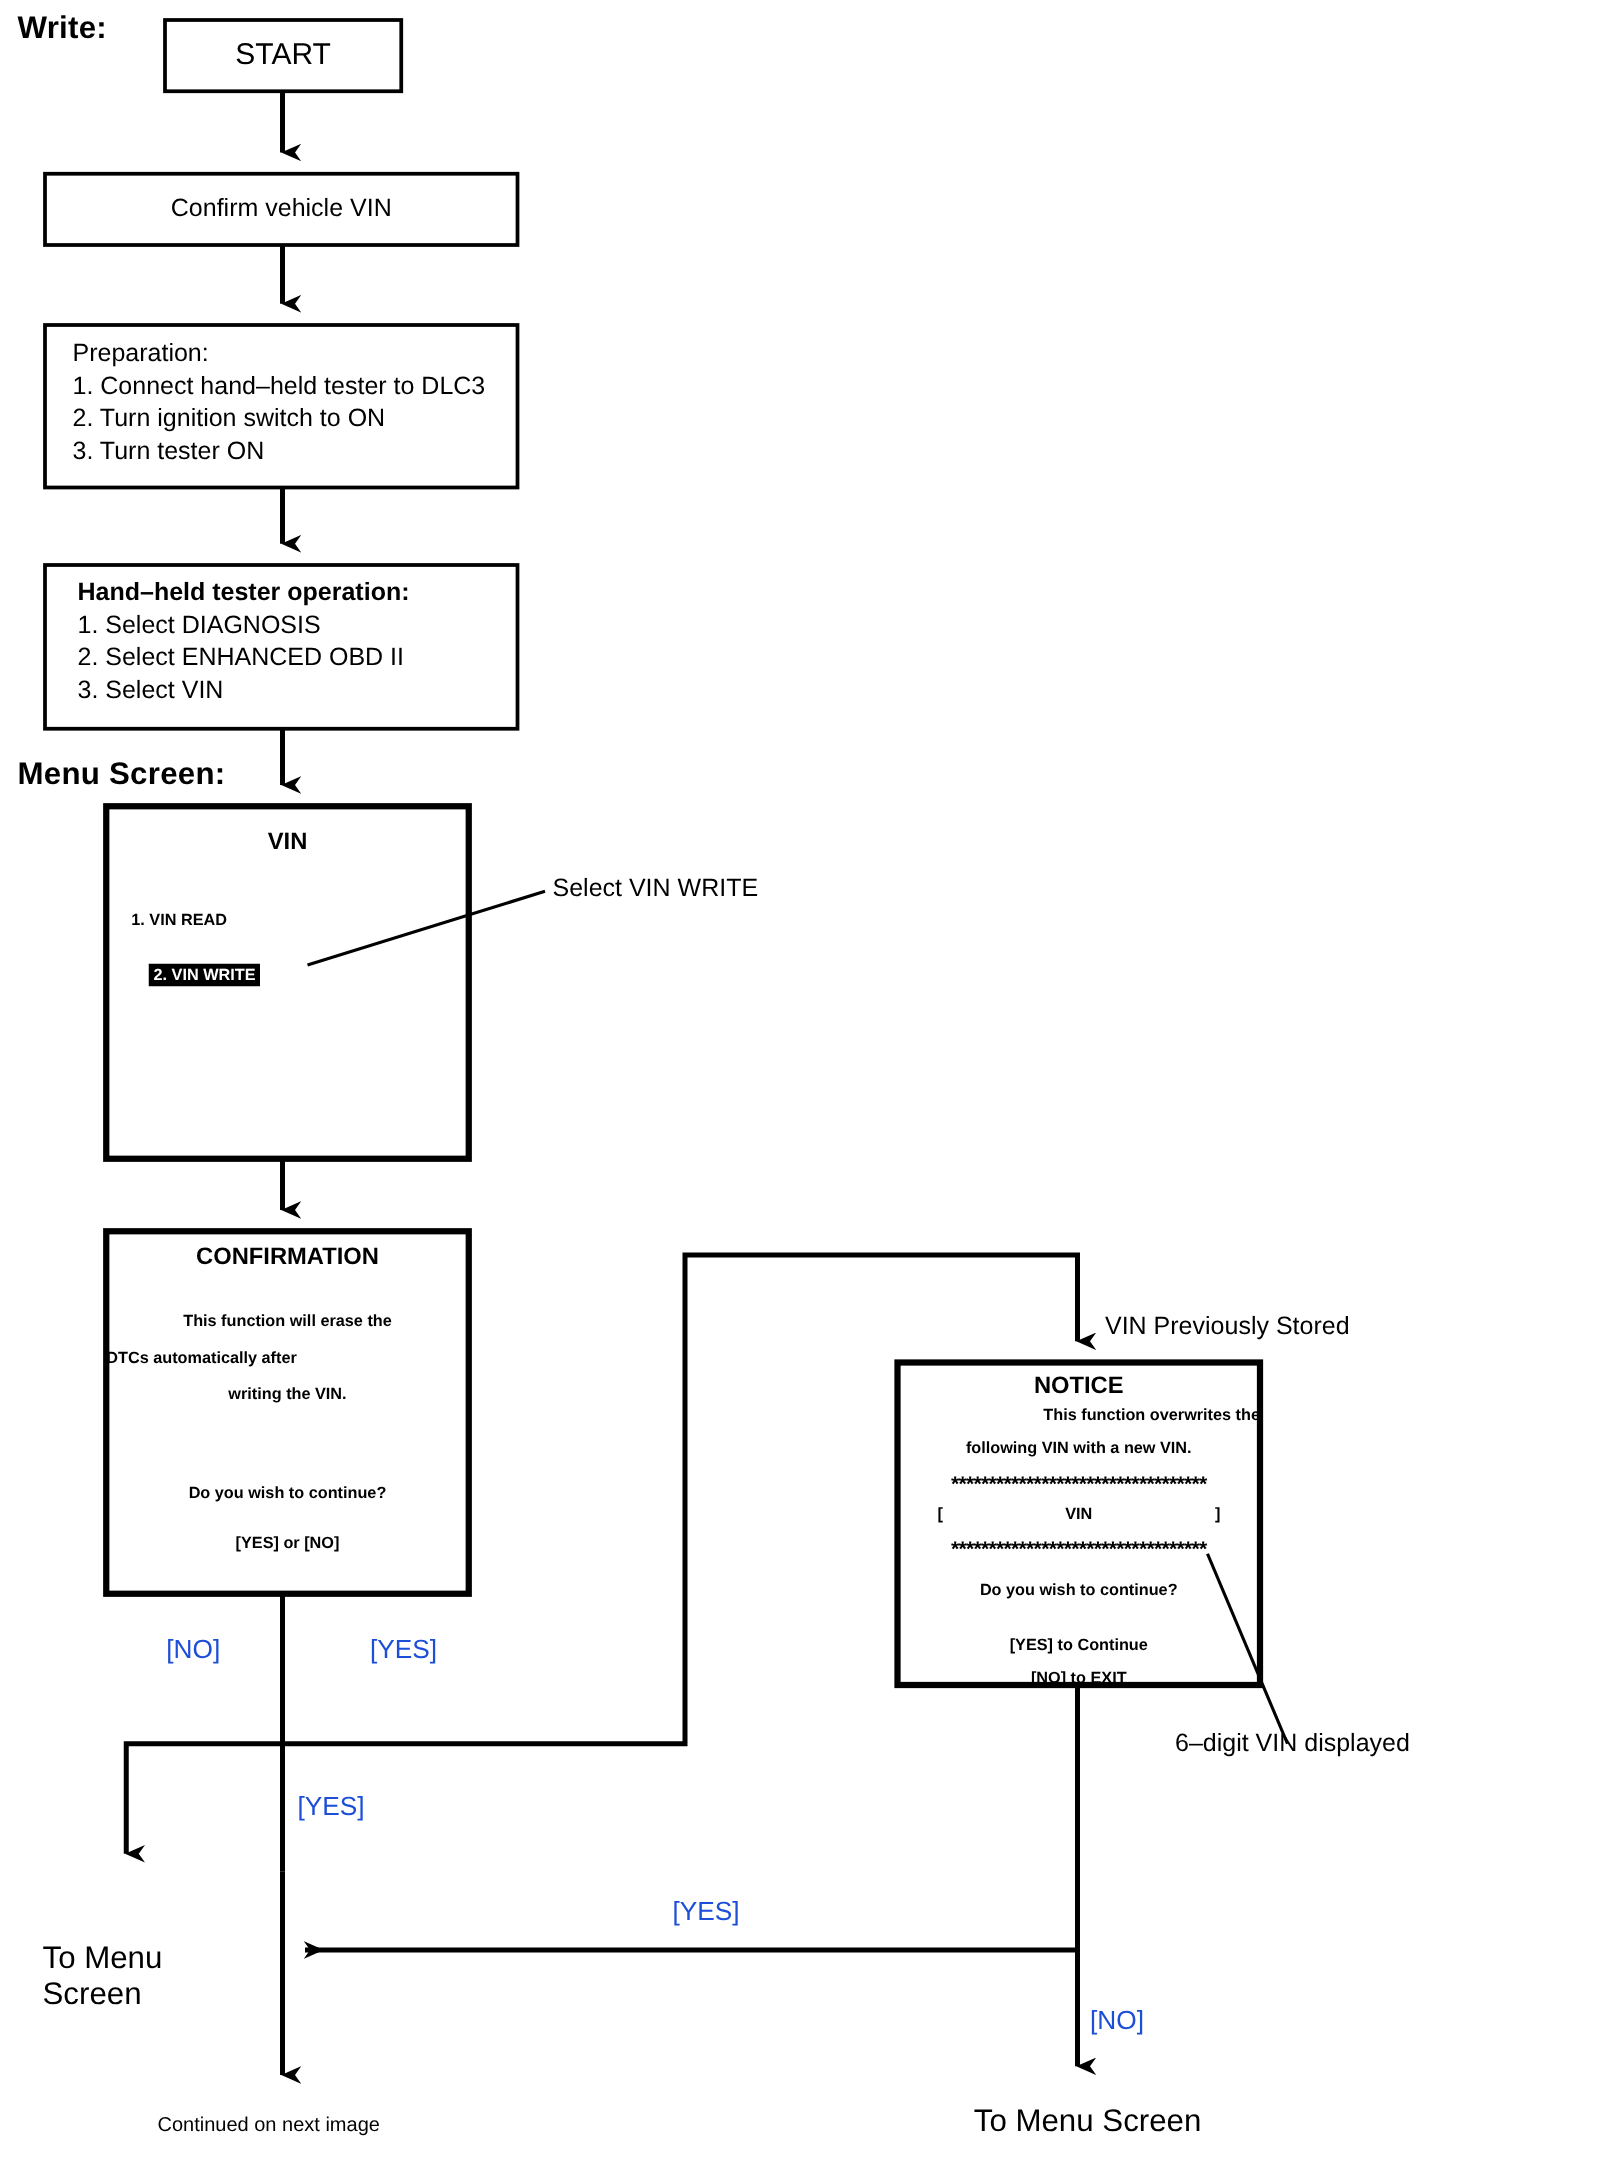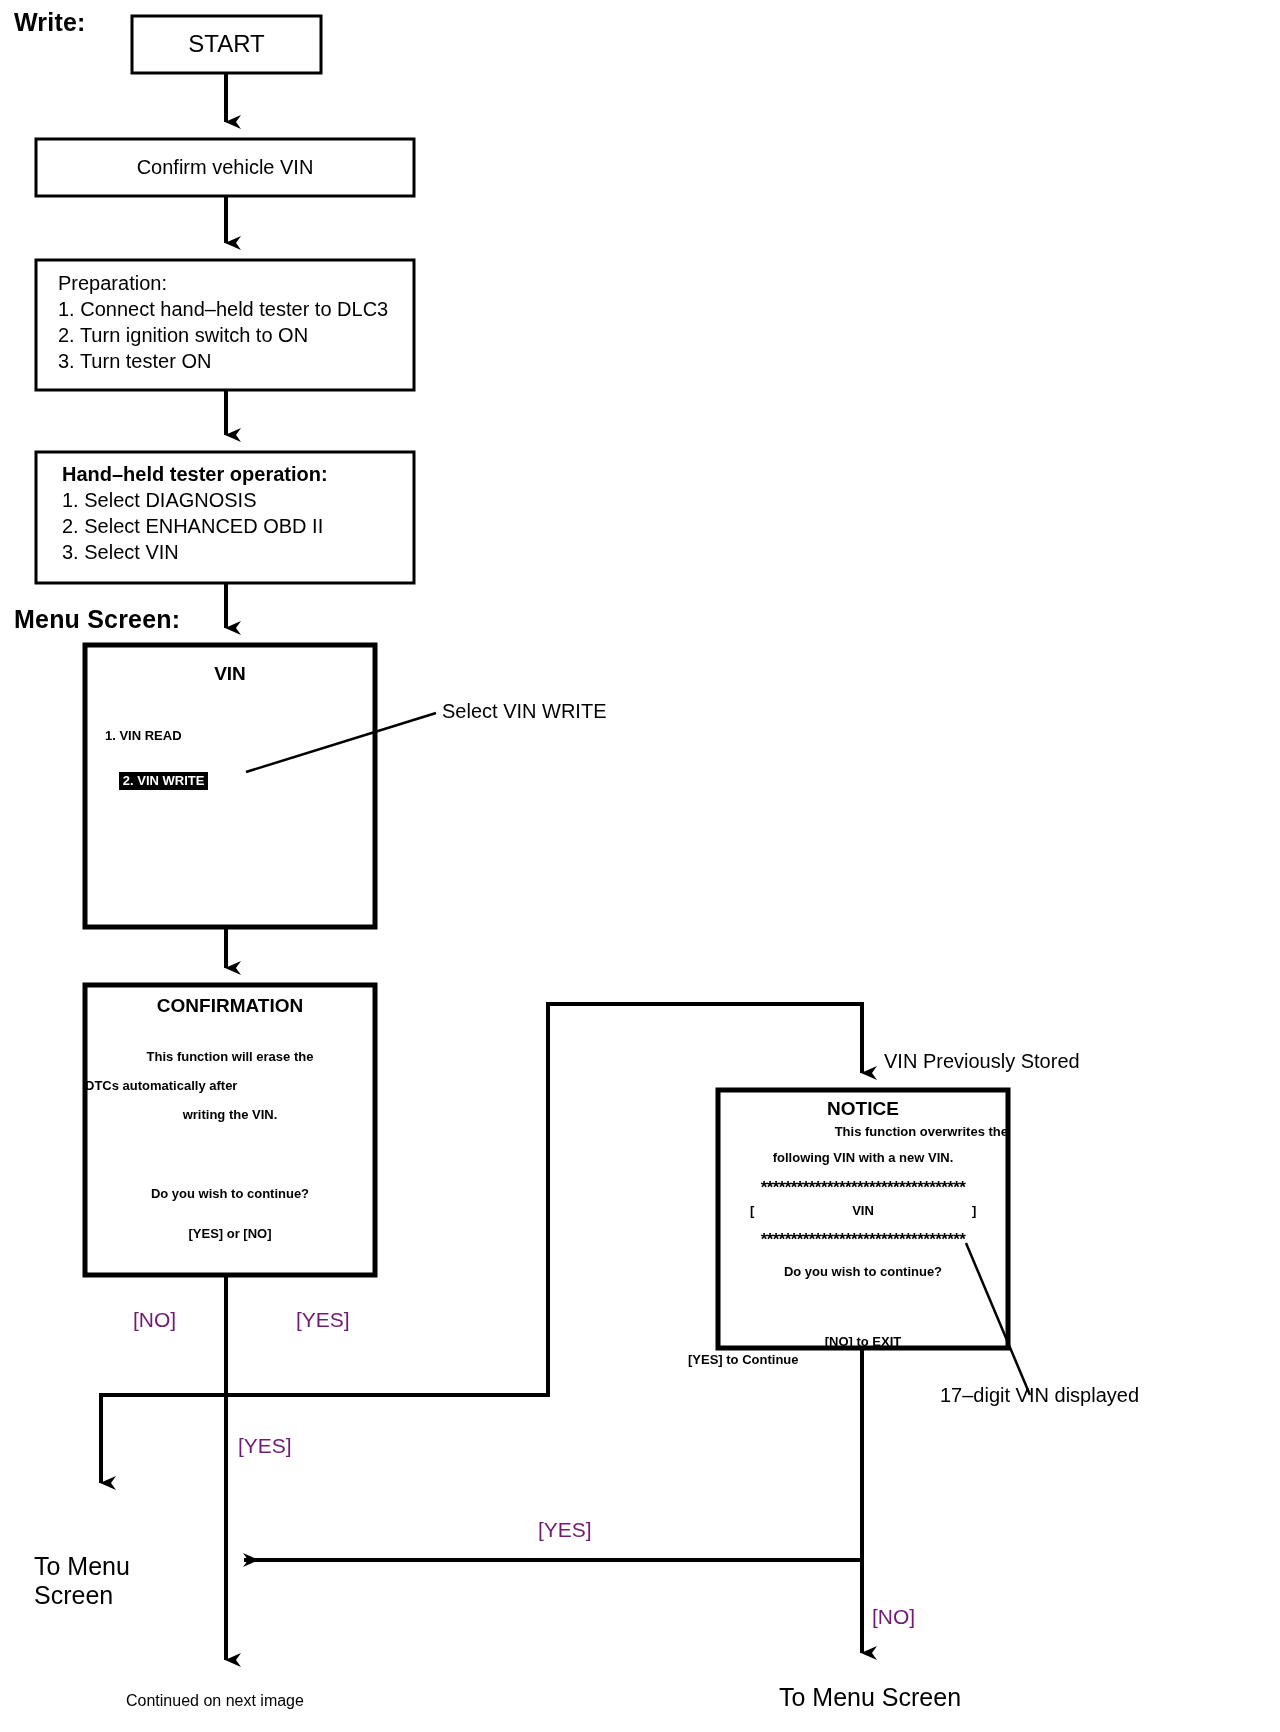--- a/index.html
+++ b/index.html
@@ -49,21 +49,21 @@
     text-align: center;
   }
   .screen-line {
     font-size: 13px;
     font-weight: bold;
   }
   .edge-label {
     position: absolute;
     font-size: 21px;
     font-weight: normal;
-    color: #701a75;
+    color: #1d4ed8;
     white-space: nowrap;
   }
   .annot {
     position: absolute;
     font-size: 20px;
     font-weight: normal;
     color: #000;
     white-space: nowrap;
   }
   .terminal {
@@ -190,24 +190,24 @@
   <div class="boxtext screen-line" style="left:718px; top:1150px; width:290px; text-align:center;">following VIN with a new VIN.</div>
   <div class="boxtext stars" style="left:718px; top:1178px; width:290px; text-align:center;">**********************************</div>
 
   <div class="boxtext screen-line" style="left:750px; top:1203px;">[</div>
   <div class="boxtext screen-line" style="left:718px; top:1203px; width:290px; text-align:center;">VIN</div>
   <div class="boxtext screen-line" style="left:972px; top:1203px;">]</div>
 
   <div class="boxtext stars" style="left:718px; top:1230px; width:290px; text-align:center;">**********************************</div>
 
   <div class="boxtext screen-line" style="left:718px; top:1264px; width:290px; text-align:center;">Do you wish to continue?</div>
-  <div class="boxtext screen-line" style="left:688px; top:1308px; width:290px; text-align:left;margin-top:44px;">[YES] to Continue</div>
+  <div class="boxtext screen-line" style="left:718px; top:1308px; width:290px; text-align:center;">[YES] to Continue</div>
   <div class="boxtext screen-line" style="left:718px; top:1334px; width:290px; text-align:center;">[NO] to EXIT</div>
 
-  <div class="annot" style="left:940px; top:1384px;">17–digit VIN displayed</div>
+  <div class="annot" style="left:940px; top:1384px;">6–digit VIN displayed</div>
 
   <div class="edge-label" style="left:133px; top:1308px;">[NO]</div>
   <div class="edge-label" style="left:296px; top:1308px;">[YES]</div>
   <div class="edge-label" style="left:238px; top:1434px;">[YES]</div>
   <div class="edge-label" style="left:538px; top:1518px;">[YES]</div>
   <div class="edge-label" style="left:872px; top:1605px;">[NO]</div>
 
   <div class="terminal" style="left:34px; top:1532px;margin-top:20px;">To Menu
 Screen</div>
 

